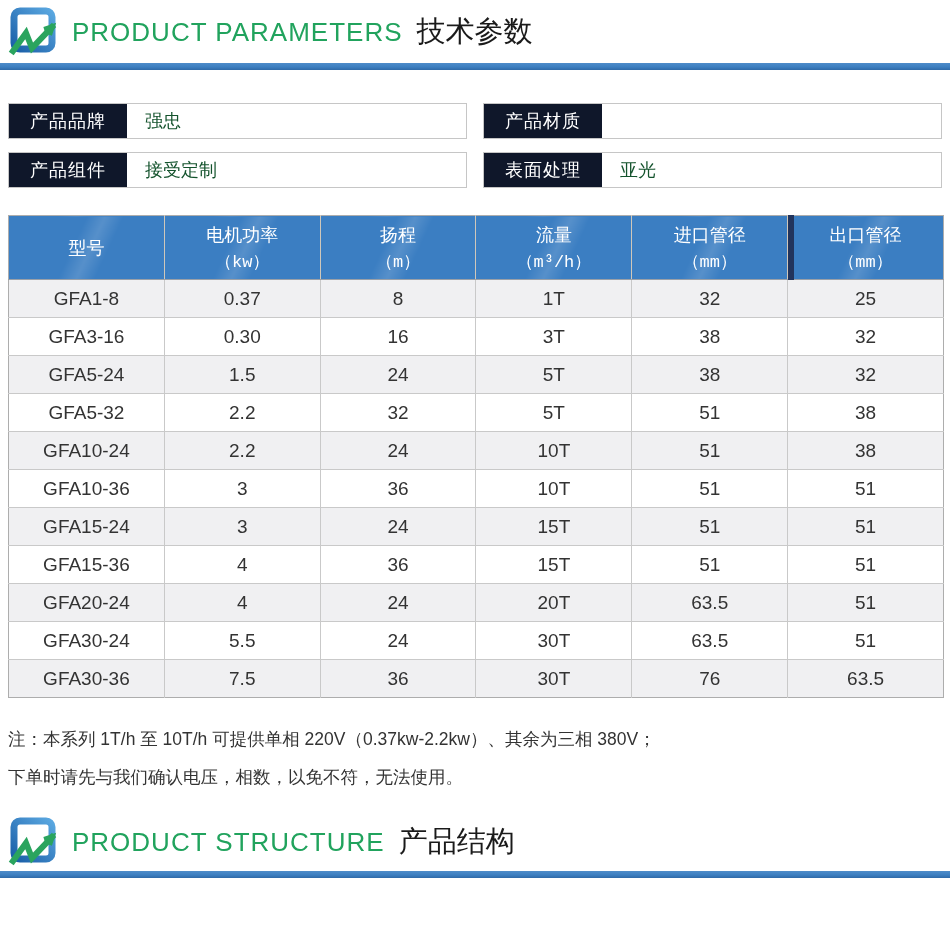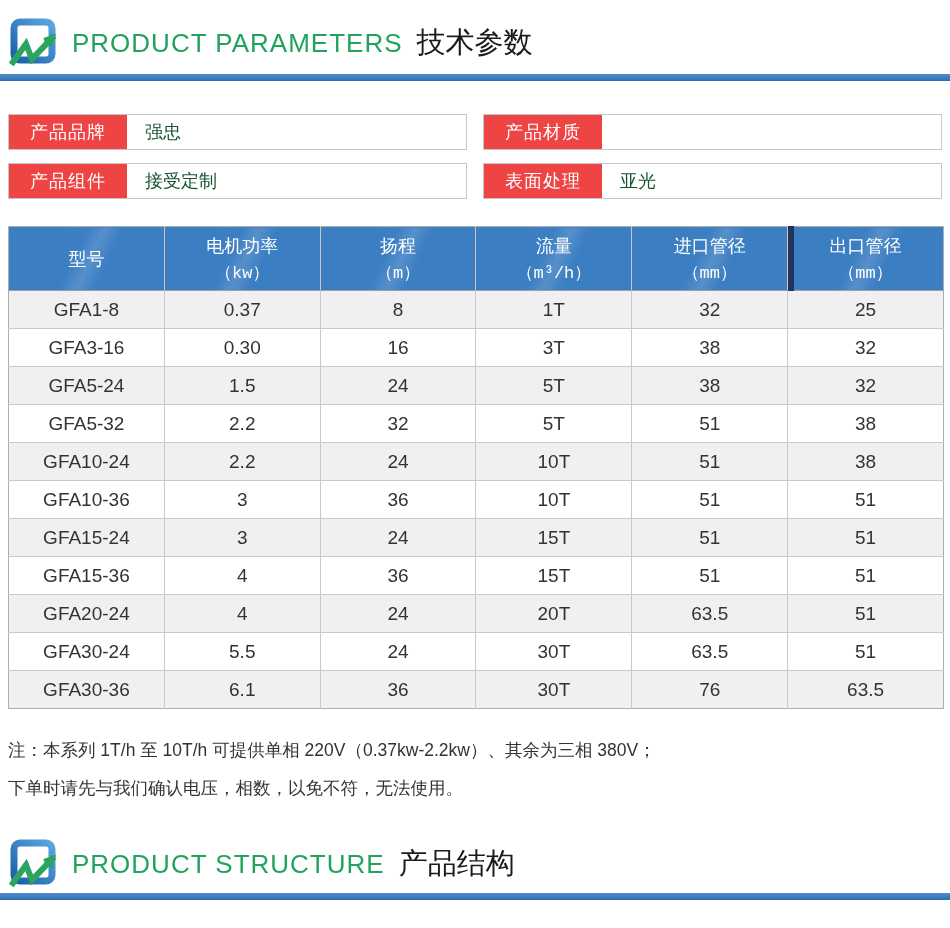--- a/index.html
+++ b/index.html
@@ -6,21 +6,21 @@
   html, body { background: #ffffff; }
   body {
     width: 950px;
     height: 928px;
     font-family: "Liberation Sans", "DejaVu Sans", sans-serif;
     color: #333;
     overflow: hidden;
   }
 
   
-  .section-header { padding-top: 17px; }
+  .section-header { padding-top: 6px; }
   .section-title-row {
     display: flex;
     align-items: center;
     height: 52px;
     padding-left: 8px;
   }
   .logo { width: 50px; height: 50px; flex: 0 0 auto; }
   .title-en {
     margin-left: 14px;
     font-size: 26px;
@@ -52,21 +52,21 @@
   .info-box {
     height: 36px;
     border: 1px solid #c6c6c6;
     display: flex;
     align-items: stretch;
     background: #fff;
   }
   .info-label {
     width: 118px;
     flex: 0 0 auto;
-    background: #ef4444;
+    background: #0f172a;
     color: #ffffff;
     font-size: 18px;
     display: flex;
     align-items: center;
     justify-content: center;
     letter-spacing: 1px;
   }
   .info-value {
     font-size: 18px;
     color: #14532d;
@@ -283,21 +283,21 @@
         <tr>
           <td>GFA30-24</td>
           <td>5.5</td>
           <td>24</td>
           <td>30T</td>
           <td>63.5</td>
           <td>51</td>
         </tr>
         <tr>
           <td>GFA30-36</td>
-          <td>6.1</td>
+          <td>7.5</td>
           <td>36</td>
           <td>30T</td>
           <td>76</td>
           <td>63.5</td>
         </tr>
       </tbody>
   </table>
   <div class="header-right-strip"></div>
 </div>
 

